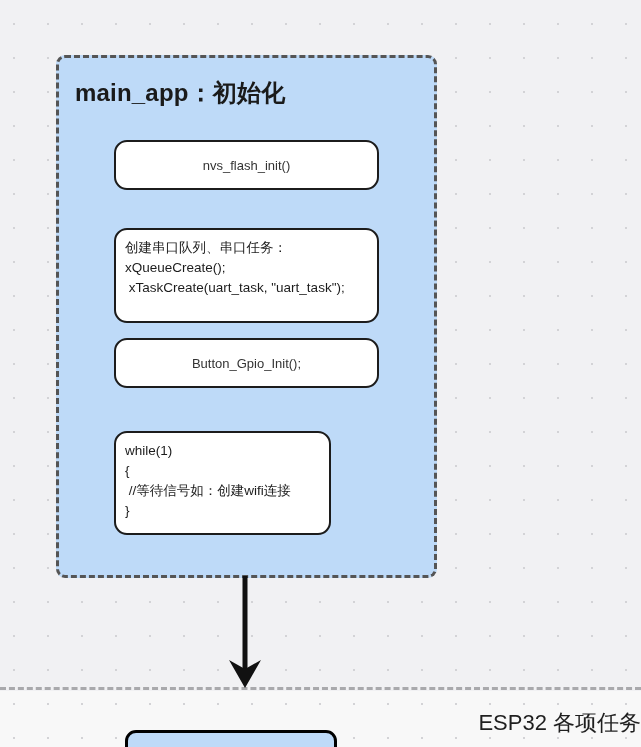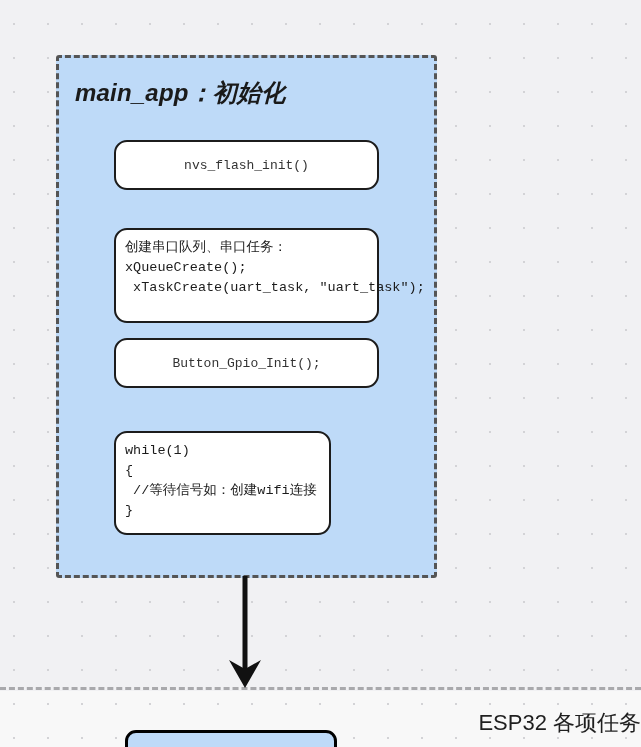--- a/index.html
+++ b/index.html
@@ -62,43 +62,41 @@
   
   .group-box {
     position: absolute;
     left: 56px;
     top: 55px;
     width: 381px;
     height: 523px;
     box-sizing: border-box;
     background: #bedaf8;
     border: 3px dashed #555555;
-    border-radius: 3px;
-    font-style: italic;
+    border-radius: 9px;
   }
 
   .group-title {
     position: absolute;
     left: 16px;
     top: 19px;
     font-size: 24px;
     font-weight: bold;
     color: #1a1a1a;
     letter-spacing: 0.2px;
     white-space: nowrap;
   }
 
   
   .node {
     position: absolute;
     box-sizing: border-box;
     background: #ffffff;
     border: 2.5px solid #1c1c1c;
     border-radius: 13px;
-    font-family: Liberation Mono, monospace;
   }
   .node-center {
     display: flex;
     align-items: center;
     justify-content: center;
   }
   .node-text-centered {
     font-size: 13px;
     color: #333333;
     text-align: center;

